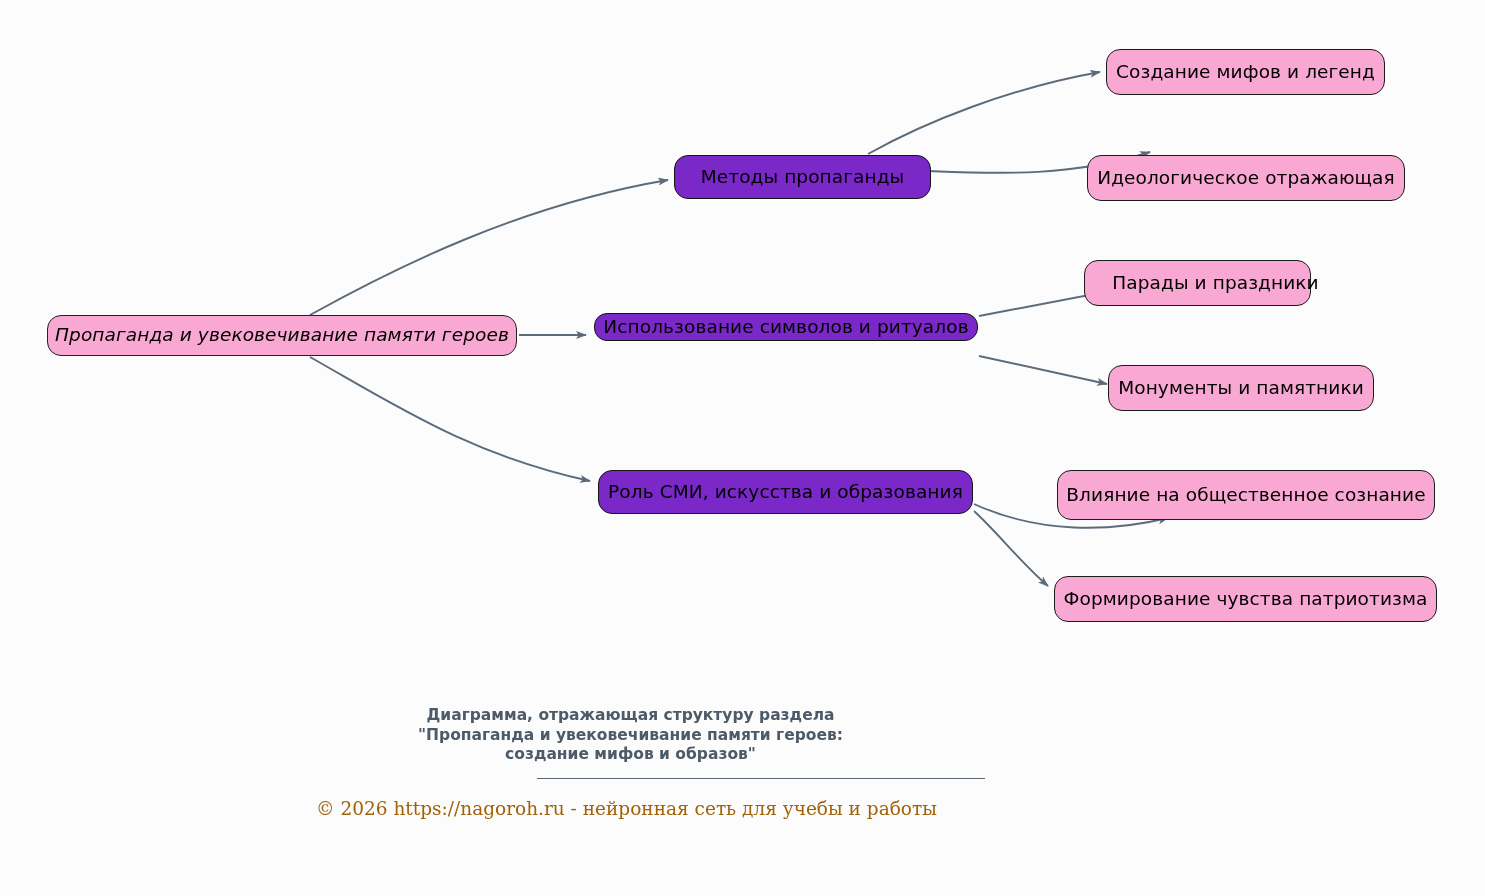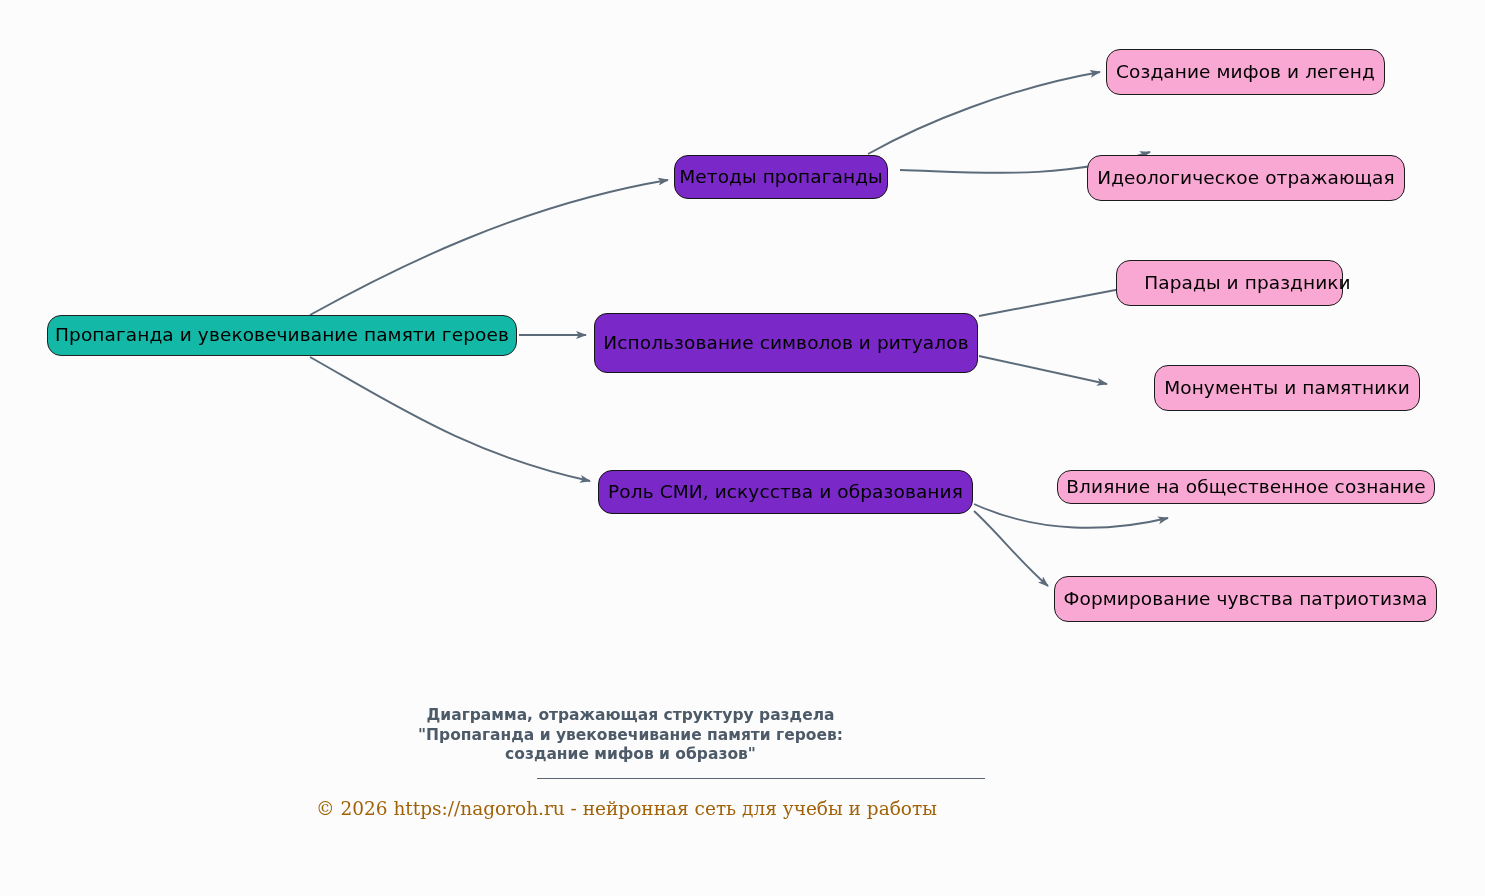--- a/index.html
+++ b/index.html
@@ -46,47 +46,48 @@
     line-height: 1;
     letter-spacing: 0.1px;
   }
   .node-label {
     display: block;
     font-size: 18.5px;
     color: #000000;
   }
 
   .node.root {
-    background: #14b8a6;
+    background: #f9a8d4;
     border-color: #222222;
+    font-style: italic;
   }
   .node.branch {
     background: #7a28c8;
     border-color: #151515;
   }
   .node.branch .node-label {
     color: #000000;
   }
   .node.leaf {
     background: #f9a8d4;
     border-color: #1c1c1c;
     border-width: 1.8px;
   }
 
   
   #node-root        { left: 47px;   top: 315px; width: 470px; height: 41px; }
-  #node-methods     { left: 674px;  top: 155px; width: 214px; height: 44px; }
-  #node-symbols     { left: 594px;  top: 313px; width: 384px; height: 60px; border-radius: 13px; }
+  #node-methods     { left: 674px;  top: 155px; width: 257px; height: 44px; }
+  #node-symbols     { left: 594px;  top: 313px; width: 384px; height: 28px; border-radius: 13px; }
   #node-media       { left: 598px;  top: 470px; width: 375px; height: 44px; }
 
   #node-myths       { left: 1106px; top: 49px;  width: 279px; height: 46px; }
   #node-ideology    { left: 1087px; top: 155px; width: 318px; height: 46px; }
-  #node-parades     { left: 1116px; top: 260px; width: 227px; height: 46px; padding-left: 36px; }
-  #node-monuments   { left: 1154px; top: 365px; width: 266px; height: 46px; }
-  #node-influence   { left: 1057px; top: 470px; width: 378px; height: 34px; }
+  #node-parades     { left: 1084px; top: 260px; width: 227px; height: 46px; padding-left: 36px; }
+  #node-monuments   { left: 1108px; top: 365px; width: 266px; height: 46px; }
+  #node-influence   { left: 1057px; top: 470px; width: 378px; height: 50px; }
   #node-patriotism  { left: 1054px; top: 576px; width: 383px; height: 46px; }
 
   
   #caption-block {
     position: absolute;
     left: 0;
     top: 706px;
     width: 1261px;
     text-align: center;
   }

